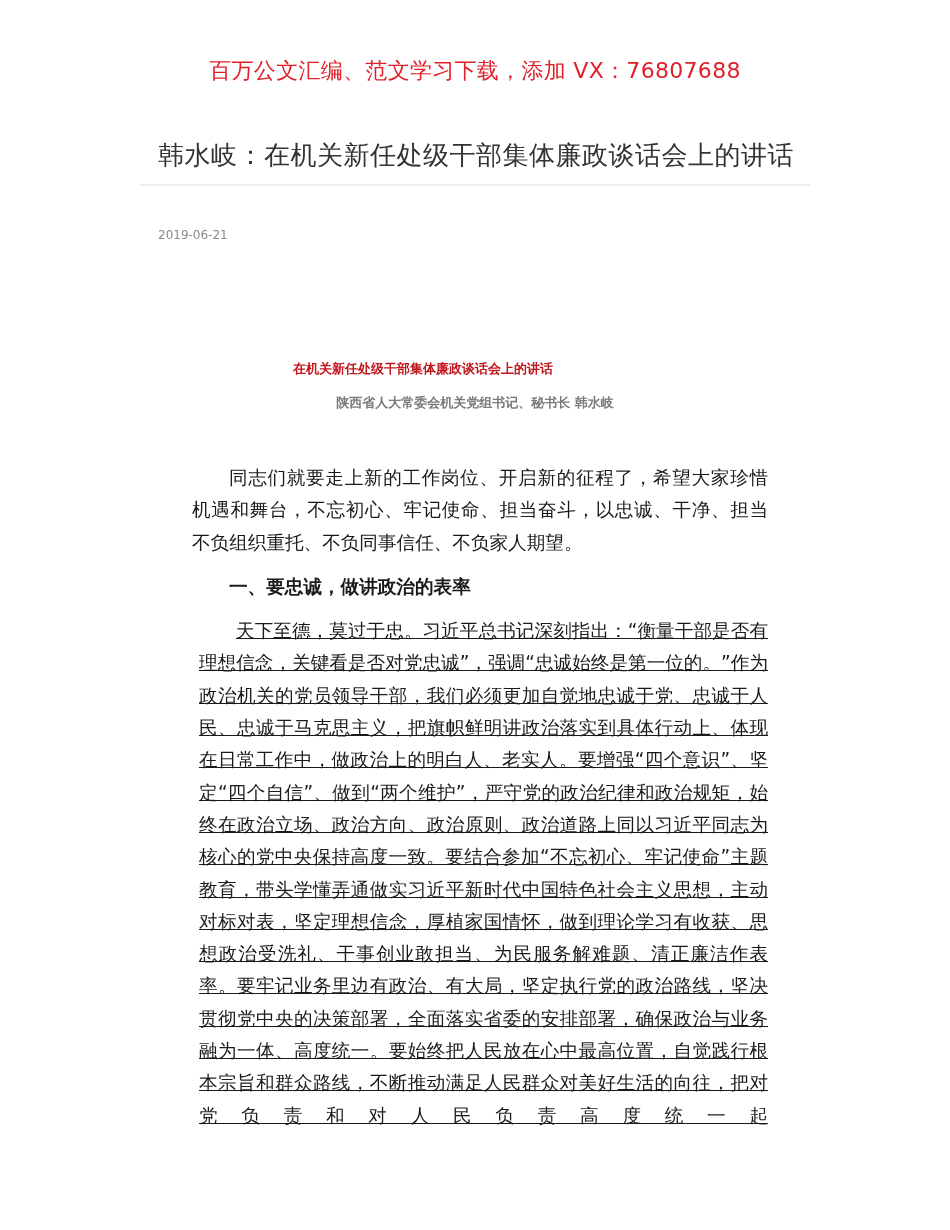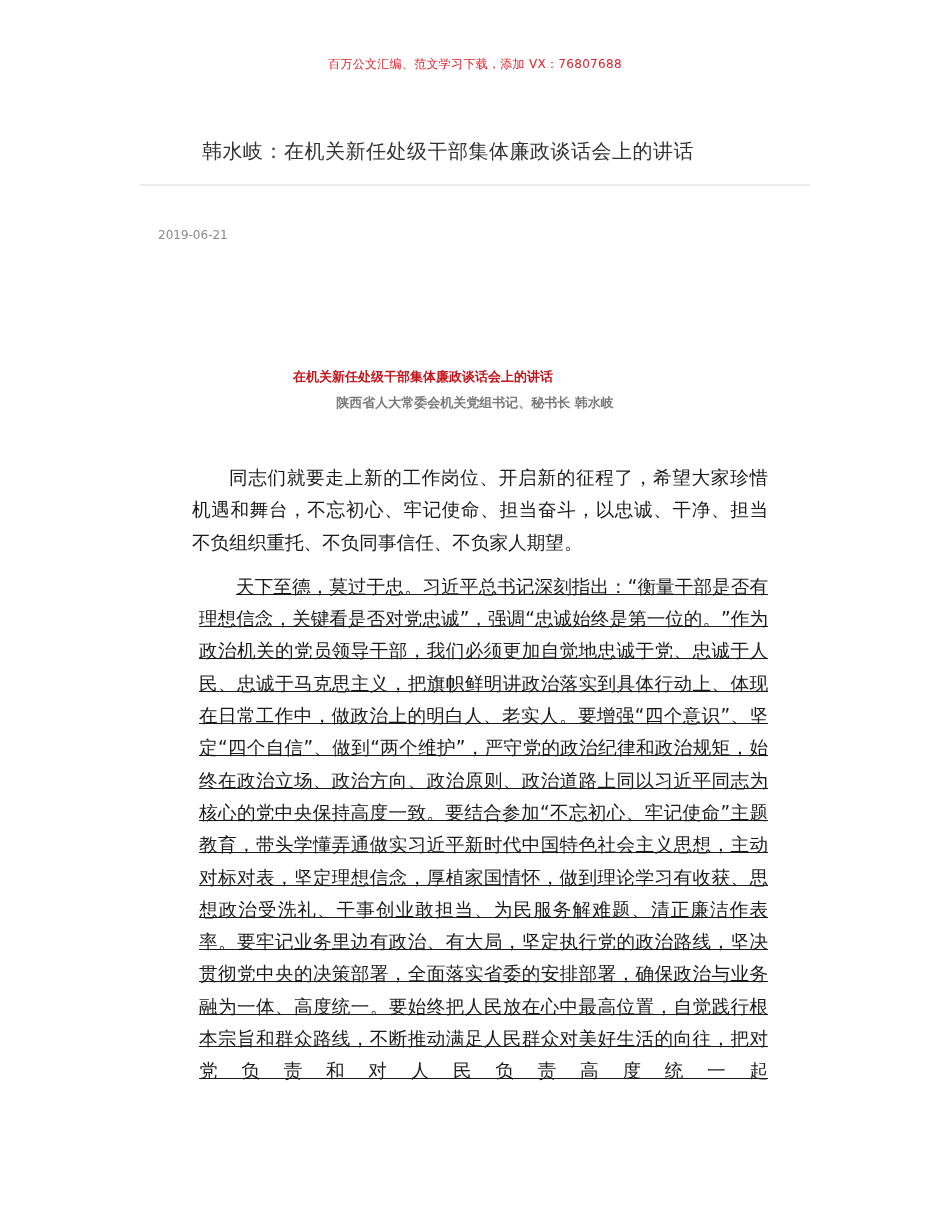--- a/index.html
+++ b/index.html
@@ -1,25 +1,25 @@
 <!DOCTYPE html>
 <html><head>
 <meta charset="utf-8">
 <style>
   html, body { margin: 0; padding: 0; background: #ffffff; }
   body { width: 950px; height: 1230px; position: relative; overflow: hidden;
          font-family: "DejaVu Sans", "Liberation Sans", sans-serif; color: #222; }
   .banner { position: absolute; top: 56px; left: 0; width: 950px; text-align: center;
-            font-size: 12px; color: #e0202a; letter-spacing: 0.3px; }
-  .title { position: absolute; top: 138px; left: 158px; font-size: 20px; color: #333;
-           letter-spacing: 0.5px; margin-left: 44px; }
+            font-size: 22px; color: #e0202a; letter-spacing: 0.3px; }
+  .title { position: absolute; top: 138px; left: 158px; font-size: 26px; color: #333;
+           letter-spacing: 0.5px; }
   .divider { position: absolute; top: 184px; left: 140px; width: 670px; height: 2px;
              background: #ececec; }
   .date { position: absolute; top: 228px; left: 158px; font-size: 12px; color: #8a8a8a; }
-  .subtitle { position: absolute; top: 368px; left: 0; width: 846px; text-align: center;
+  .subtitle { position: absolute; top: 360px; left: 0; width: 846px; text-align: center;
               font-size: 13px; font-weight: bold; color: #c0161c; }
   .author { position: absolute; top: 394px; left: 0; width: 950px; text-align: center;
             font-size: 13px; font-weight: bold; color: #7a7a7a; }
   .body { position: absolute; top: 450px; left: 180px; width: 600px;
           font-size: 18.6px; line-height: 32.3px; color: #1a1a1a; }
   .body p { margin: 12px; text-align: justify; text-align-last: justify; }
   .body p.last { text-align-last: left; }
   .indent { text-indent: 37px; }
   .heading { font-weight: bold; text-indent: 37px; text-align-last: left !important; }
   .p2 { padding-left: 7px; text-decoration: underline; }
@@ -31,14 +31,15 @@
 
 <div class="title">韩水岐：在机关新任处级干部集体廉政谈话会上的讲话</div>
 <div class="divider"></div>
 <div class="date">2019-06-21</div>
 
 <div class="subtitle">在机关新任处级干部集体廉政谈话会上的讲话</div>
 <div class="author">陕西省人大常委会机关党组书记、秘书长   韩水岐</div>
 
 <div class="body">
   <p class="indent last">同志们就要走上新的工作岗位、开启新的征程了，希望大家珍惜机遇和舞台，不忘初心、牢记使命、担当奋斗，以忠诚、干净、担当不负组织重托、不负同事信任、不负家人期望。</p>
+  <p class="heading">一、要忠诚，做讲政治的表率</p>
   <p class="indent p2">天下至德，莫过于忠。习近平总书记深刻指出：“衡量干部是否有理想信念，关键看是否对党忠诚”，强调“忠诚始终是第一位的。”作为政治机关的党员领导干部，我们必须更加自觉地忠诚于党、忠诚于人民、忠诚于马克思主义，把旗帜鲜明讲政治落实到具体行动上、体现在日常工作中，做政治上的明白人、老实人。要增强“四个意识”、坚定“四个自信”、做到“两个维护”，严守党的政治纪律和政治规矩，始终在政治立场、政治方向、政治原则、政治道路上同以习近平同志为核心的党中央保持高度一致。要结合参加“不忘初心、牢记使命”主题教育，带头学懂弄通做实习近平新时代中国特色社会主义思想，主动对标对表，坚定理想信念，厚植家国情怀，做到理论学习有收获、思想政治受洗礼、干事创业敢担当、为民服务解难题、清正廉洁作表率。要牢记业务里边有政治、有大局，坚定执行党的政治路线，坚决贯彻党中央的决策部署，全面落实省委的安排部署，确保政治与业务融为一体、高度统一。要始终把人民放在心中最高位置，自觉践行根本宗旨和群众路线，不断推动满足人民群众对美好生活的向往，把对党负责和对人民负责高度统一起</p>
 </div>
 
 </body></html>

